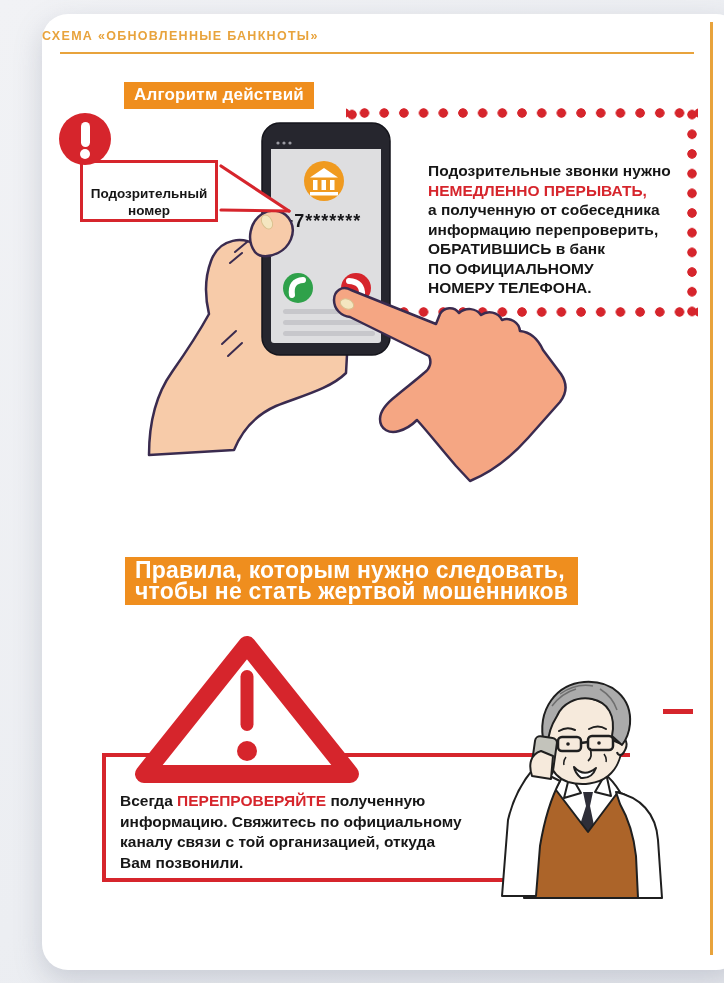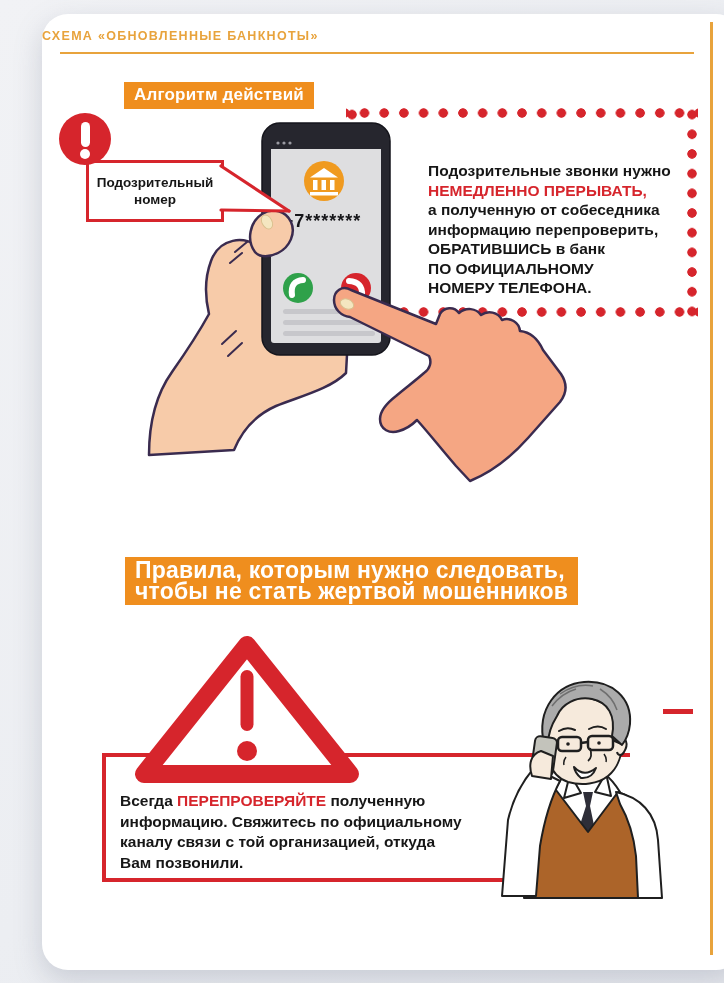--- a/index.html
+++ b/index.html
@@ -50,24 +50,24 @@
   .note .red{color:#D6252C;}
 
   
   .alert-circle{
     position:absolute;left:59px;top:113px;width:52px;height:52px;border-radius:50%;
     background:#D6252C;z-index:4;
   }
   .alert-circle .bar{position:absolute;left:21.5px;top:9px;width:9px;height:25px;border-radius:5px;background:#ffffff;}
   .alert-circle .dot{position:absolute;left:21px;top:36px;width:10px;height:10px;border-radius:50%;background:#ffffff;}
   .callout-box{
-    position:absolute;left:86px;top:160px;width:138px;height:62px;background:#ffffff;
+    position:absolute;left:80px;top:160px;width:138px;height:62px;background:#ffffff;
     border:3px solid #D6252C;box-sizing:border-box;z-index:3;
     color:#161616;font-weight:bold;font-size:13.5px;line-height:17px;text-align:center;
-    padding-top:11px;
+    padding-top:22px;
   }
   .callout-pointer{position:absolute;left:215px;top:158px;z-index:3;}
 
   .phone-illo{position:absolute;left:140px;top:108px;z-index:2;}
 
   .triangle-illo{position:absolute;left:120px;top:615px;z-index:4;}
 
   .rule-box{
     position:absolute;left:102px;top:753px;width:528px;height:129px;box-sizing:border-box;
     border:4px solid #D6252C;border-right:none;z-index:1;background:transparent;

